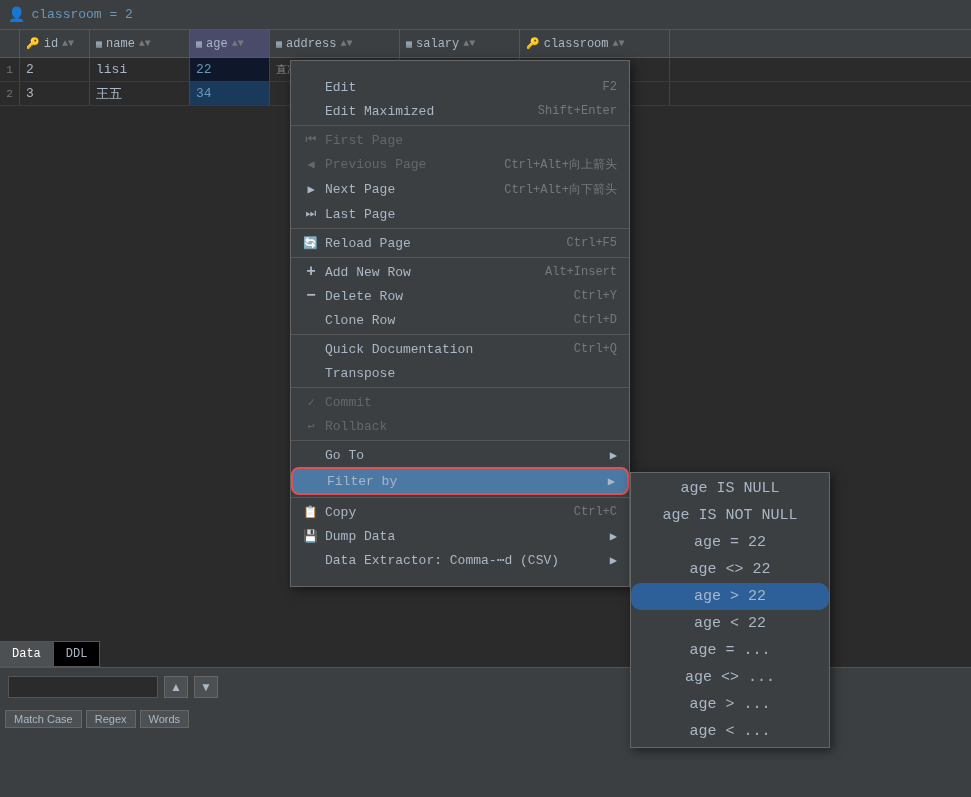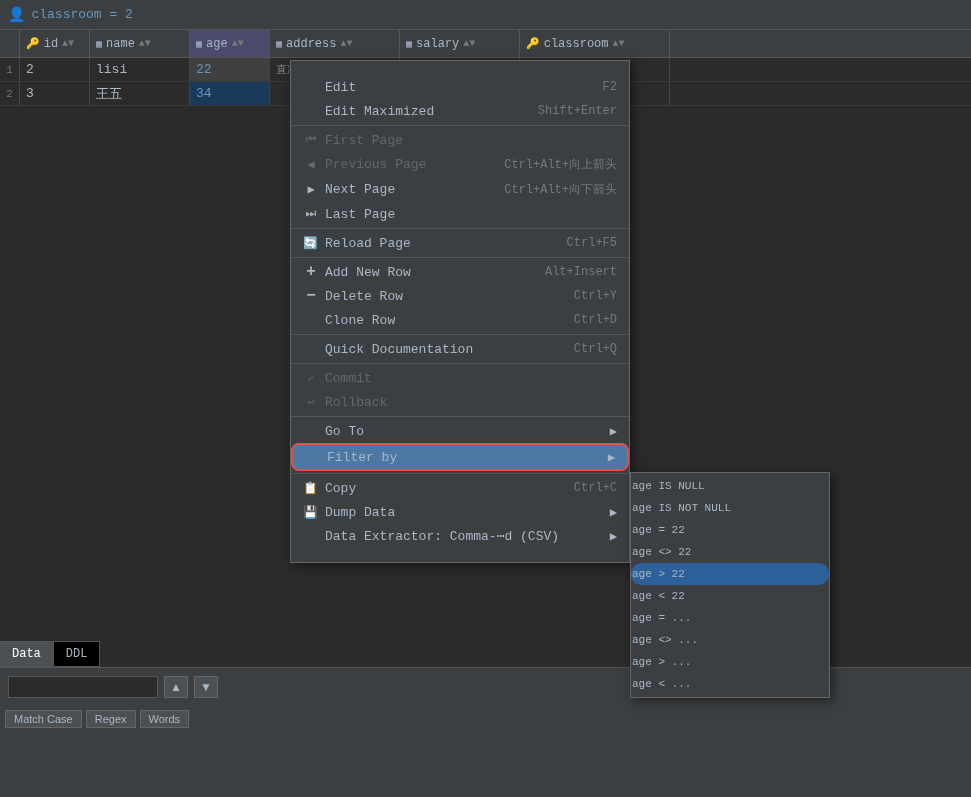--- a/index.html
+++ b/index.html
@@ -243,22 +243,23 @@
       border: 1px solid #666;
       box-shadow: 3px 3px 10px rgba(0,0,0,0.5);
       z-index: 101;
       padding: 2px 0;
     }
     .submenu-item {
       display: flex;
       align-items: center;
       padding: 5px 1px;
       cursor: pointer;
-      font-size: 11px;
-      color: #a9b7c6;
+      font-size: 15px;
+      color: #a9b7c6;
+      justify-content: center;
     }
     .submenu-item.active {
       background-color: #2d6099;
       border-radius: 10px;
     }
   </style>
 </head>
 <body>
 
 <div class="top-bar">
@@ -299,21 +300,21 @@
     <span class="sort-arrow">▲▼</span>
   </div>
 </div>
 
 <div class="table-rows">
 
   <div class="table-row">
     <div class="cell row-num">1</div>
     <div class="cell col-id">2</div>
     <div class="cell col-name">lisi</div>
-    <div class="cell col-age" style="background-color:#404040; color:#6897bb;">22</div>
+    <div class="cell col-age" style="background-color:#0f172a; color:#6897bb;">22</div>
     <div class="cell col-address" style="color:#888; font-size:11px;">直冲路</div>
     <div class="cell col-salary" style="color:#888;">200</div>
     <div class="cell col-classroom">2</div>
   </div>
 
   <div class="table-row">
     <div class="cell row-num">2</div>
     <div class="cell col-id">3</div>
     <div class="cell col-name">王五</div>
     <div class="cell col-age" style="background-color:#1a3a5c; color:#6897bb;">34</div>
@@ -418,20 +419,26 @@
     <span class="shortcut">Ctrl+D</span>
   </div>
   <div class="menu-separator"></div>
   <div class="menu-item">
     <div class="left-part">
       <span class="icon-placeholder"></span>
       <span>Quick Documentation</span>
     </div>
     <span class="shortcut">Ctrl+Q</span>
   </div>
+  <div class="menu-item">
+    <div class="left-part">
+      <span class="icon-placeholder"></span>
+      <span>Transpose</span>
+    </div>
+  </div>
   <div class="menu-separator"></div>
   <div class="menu-item disabled">
     <div class="left-part">
       <span class="icon-placeholder">✓</span>
       <span>Commit</span>
     </div>
   </div>
   <div class="menu-item disabled">
     <div class="left-part">
       <span class="icon-placeholder">↩</span>

